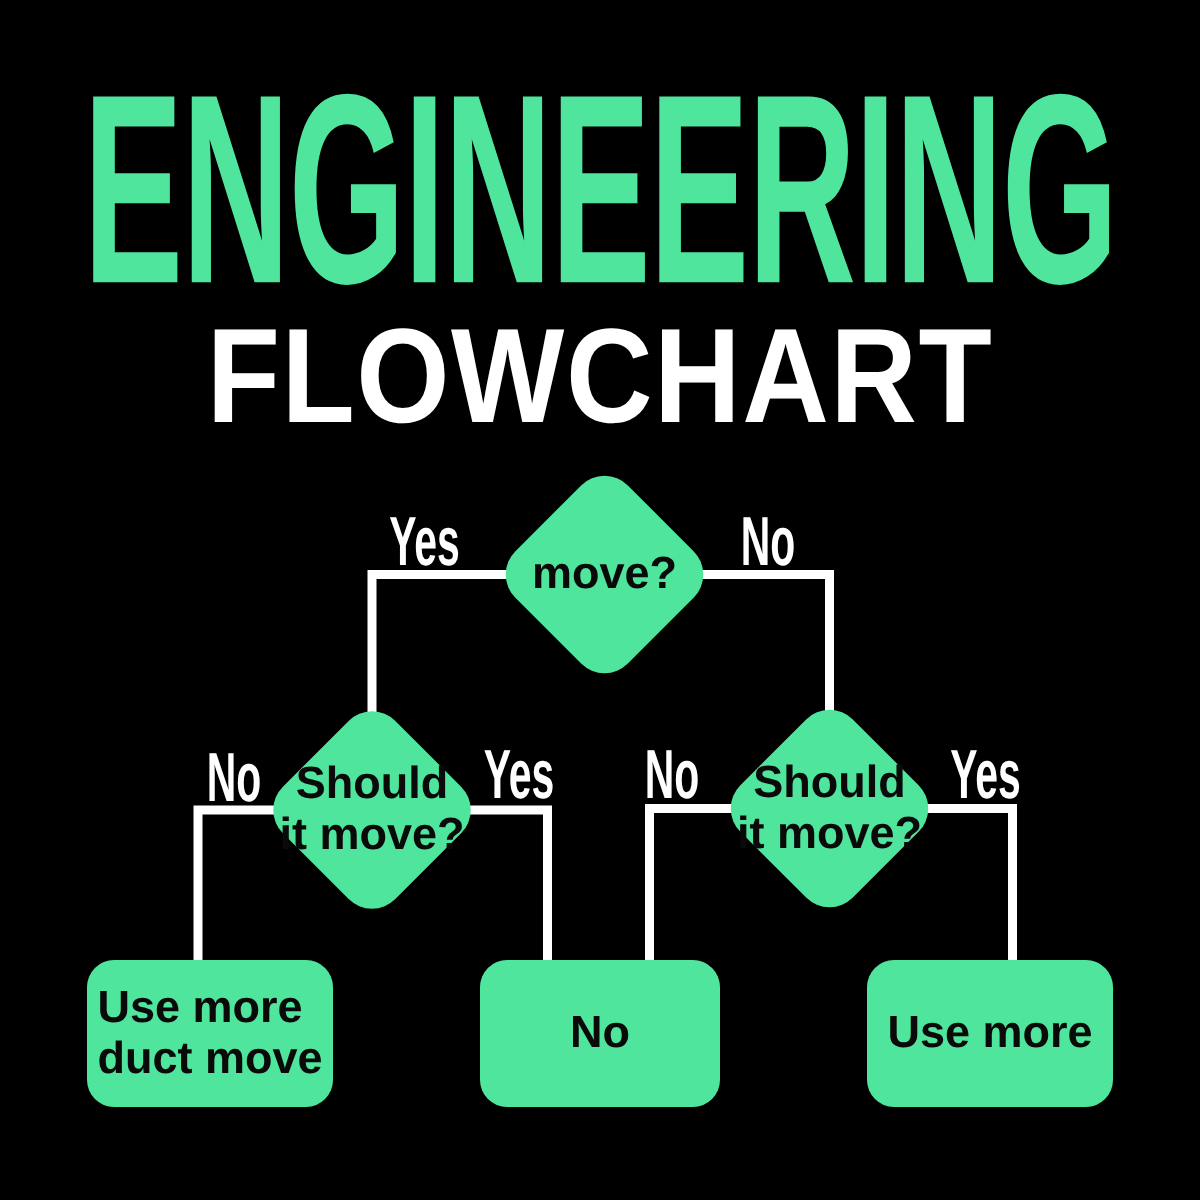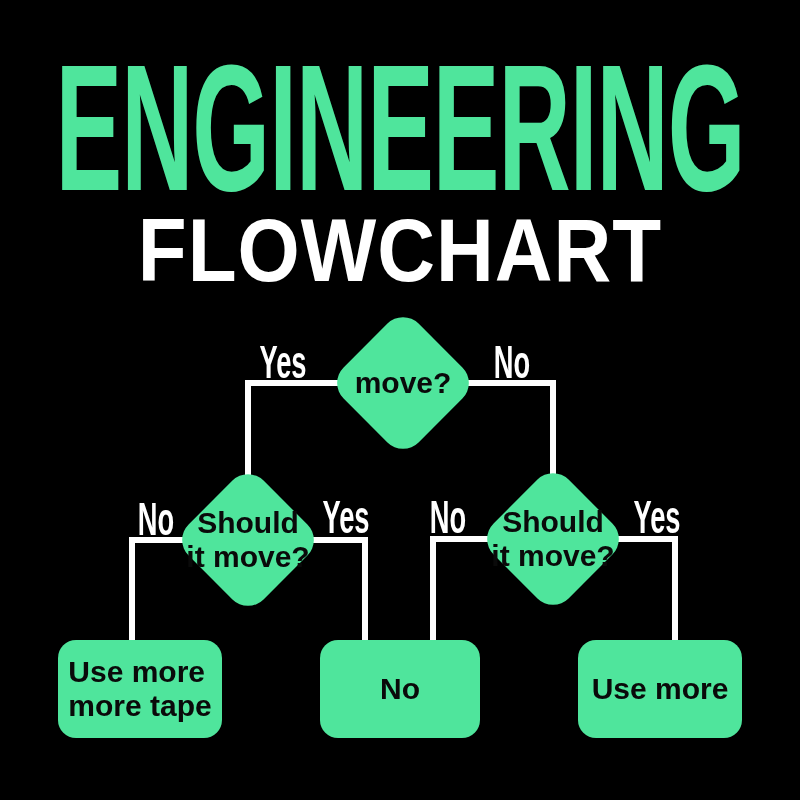--- a/index.html
+++ b/index.html
@@ -158,21 +158,21 @@
   <div class="branch-label" style="left:283px; top:362px;">Yes</div>
   <div class="branch-label" style="left:512px; top:362px;">No</div>
   <div class="branch-label" style="left:156px; top:519px;">No</div>
   <div class="branch-label" style="left:346px; top:517px;">Yes</div>
   <div class="branch-label" style="left:448px; top:517px;">No</div>
   <div class="branch-label" style="left:657px; top:517px;">Yes</div>
 
   <div class="outcome" style="left:58px; top:640px; width:164px;">
     <div class="outcome-text">
       <div>Use more</div>
-      <div>more tape</div>
+      <div>duct move</div>
     </div>
   </div>
 
   <div class="outcome" style="left:320px; top:640px; width:160px;">
     <div class="outcome-text">
       <div>No</div>
     </div>
   </div>
 
   <div class="outcome" style="left:578px; top:640px; width:164px;">

